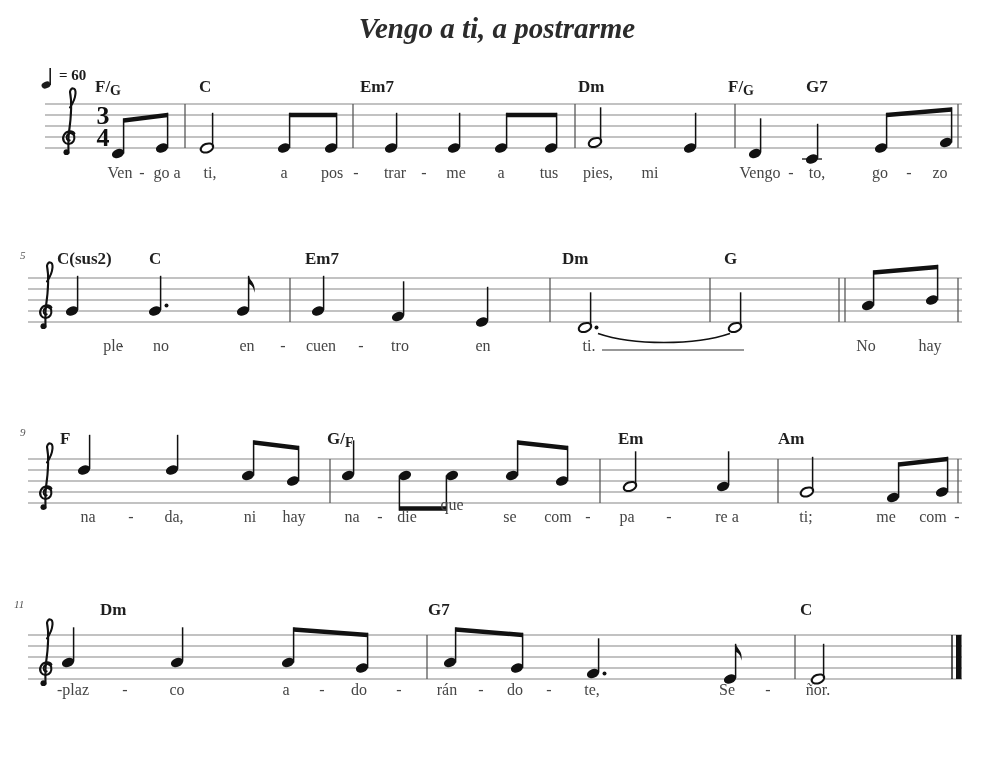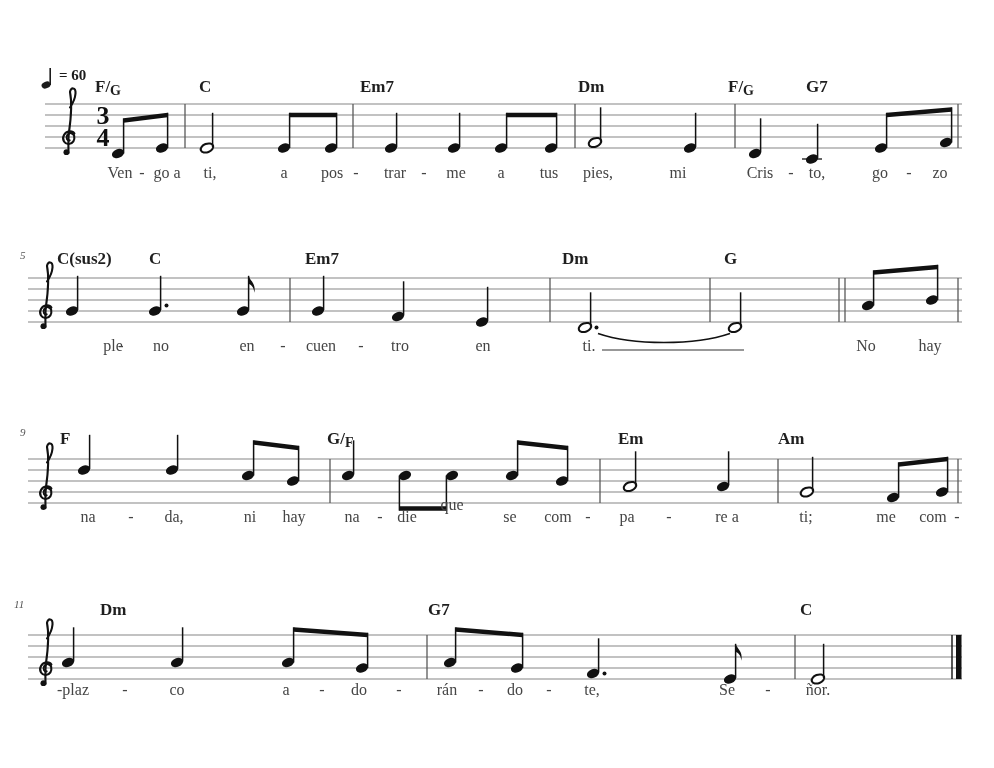--- a/index.html
+++ b/index.html
@@ -13,20 +13,21 @@
   .chord{position:absolute;font-size:17px;font-weight:bold;color:#1f1f1f;white-space:nowrap;}
   .chord .bass{font-size:14px;position:relative;top:3px;}
   .lyric{position:absolute;font-size:16px;color:#454545;white-space:nowrap;
          transform:translateX(-50%);}
   .mnum{position:absolute;font-size:11px;font-style:italic;color:#555555;}
 </style>
 </head>
 <body>
 
 <div class="page">
+  <h1 class="title">Vengo a ti, a postrarme</h1>
 
   <div class="tempo">
     <svg width="14" height="26">
       <line x1="10.2" y1="21" x2="10.2" y2="4" stroke="#1c1c1c" stroke-width="1.6"></line>
       <ellipse cx="6" cy="21" rx="4.6" ry="3.3" fill="#1c1c1c" transform="rotate(-20 6 21)"></ellipse>
     </svg>
     <span class="tempo-text">= 60</span>
   </div>
 
   <svg id="notation" width="994" height="768">
@@ -216,22 +217,22 @@
       <div class="lyric" style="left: 210px; top: 164px;">ti,</div>
       <div class="lyric" style="left: 284px; top: 164px;">a</div>
       <div class="lyric" style="left: 332px; top: 164px;">pos</div>
       <div class="lyric" style="left: 356px; top: 164px;">-</div>
       <div class="lyric" style="left: 395px; top: 164px;">trar</div>
       <div class="lyric" style="left: 424px; top: 164px;">-</div>
       <div class="lyric" style="left: 456px; top: 164px;">me</div>
       <div class="lyric" style="left: 501px; top: 164px;">a</div>
       <div class="lyric" style="left: 549px; top: 164px;">tus</div>
       <div class="lyric" style="left: 598px; top: 164px;">pies,</div>
-      <div class="lyric" style="left: 678px; top: 164px; text-align: center;">mi</div>
-      <div class="lyric" style="left: 760px; top: 164px;">Cris</div>
+      <div class="lyric" style="left: 650px; top: 164px; text-align: center;">mi</div>
+      <div class="lyric" style="left: 760px; top: 164px;">Vengo</div>
       <div class="lyric" style="left: 791px; top: 164px;">-</div>
       <div class="lyric" style="left: 817px; top: 164px;">to,</div>
       <div class="lyric" style="left: 880px; top: 164px;">go</div>
       <div class="lyric" style="left: 909px; top: 164px;">-</div>
       <div class="lyric" style="left: 940px; top: 164px;">zo</div>
       <div class="chord" style="left: 45px; top: 249px; margin-left: 12px;">C(sus2)</div>
       <div class="chord" style="left: 149px; top: 249px;">C</div>
       <div class="chord" style="left: 305px; top: 249px;">Em7</div>
       <div class="chord" style="left: 562px; top: 249px;">Dm</div>
       <div class="chord" style="left: 724px; top: 249px;">G</div>

